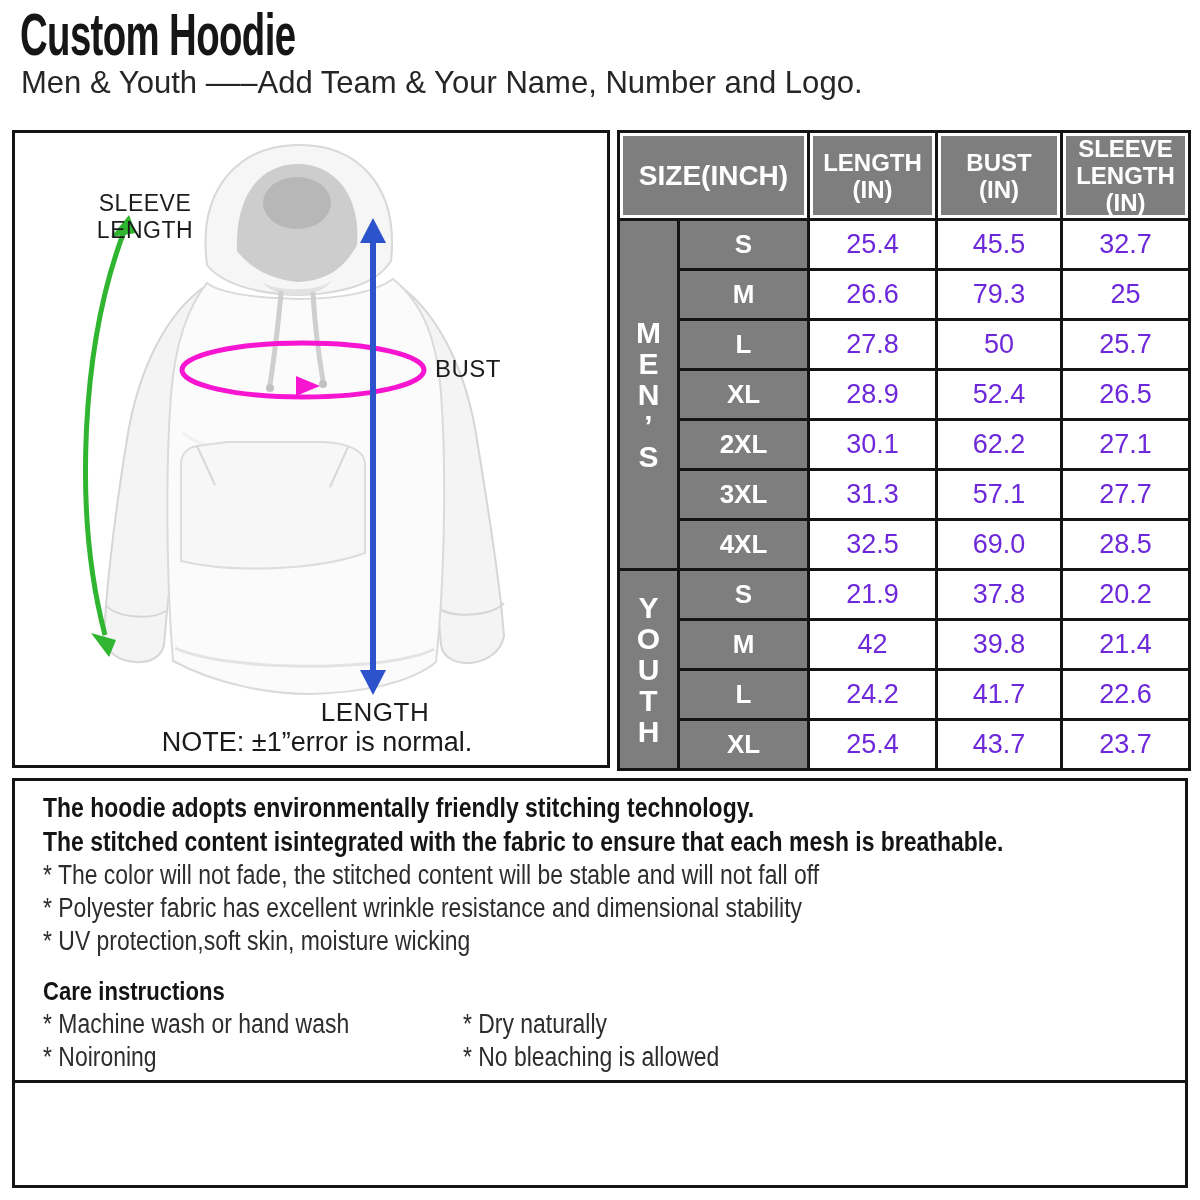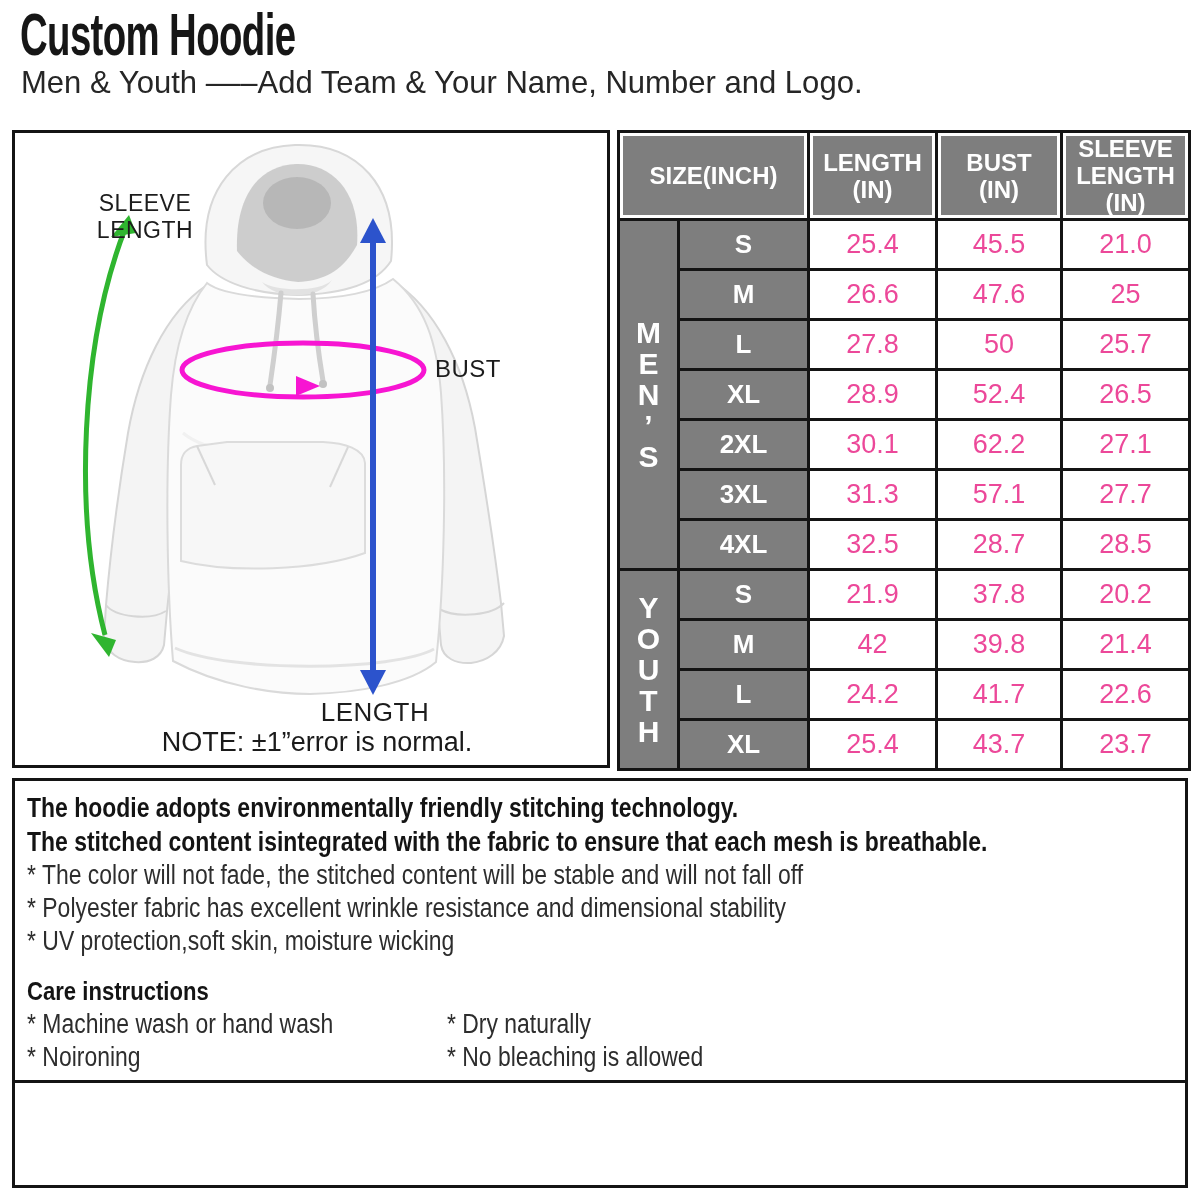--- a/index.html
+++ b/index.html
@@ -18,32 +18,32 @@
   .dlabel{position:absolute;color:#1c1c1c;}
   .lbl-sleeve{left:30px;top:57px;width:200px;text-align:center;font-size:23px;line-height:27px;letter-spacing:.5px;}
   .lbl-bust{left:420px;top:222px;font-size:24px;letter-spacing:.5px;}
   .lbl-length{left:280px;top:564px;width:160px;text-align:center;font-size:26px;letter-spacing:.5px;}
   .lbl-note{left:12px;right:0;top:594px;text-align:center;font-size:27px;color:#1a1a1a;}
 
   
   table.size-table{position:absolute;left:617px;top:130px;width:571px;height:638px;
         border-collapse:collapse;table-layout:fixed;}
   .size-table th,.size-table td{padding:0;text-align:center;vertical-align:middle;}
-  .size-table td.val{border:3px solid #141414;background:#fff;font-size:27px;color:#ec4899;}
+  .size-table td.val{border:3px solid #141414;background:#fff;font-size:27px;color:#6d28d9;}
   .size-table td.size{border:3px solid #141414;background:#7e7e7e;color:#fff;font-size:26px;font-weight:700;}
   .size-table th.grp{border:3px solid #141414;background:#7e7e7e;color:#fff;font-size:30px;font-weight:700;line-height:31px;}
   .size-table th.hd{border:3px solid #141414;box-shadow:inset 0 0 0 3px #fff;background:#7e7e7e;
         color:#fff;font-size:24px;font-weight:700;line-height:27px;}
-  .size-table th.size-hd{font-size:24px;}
+  .size-table th.size-hd{font-size:28px;}
   tr.hdr{height:88px;}
   tr.body-row{height:50px;}
 
   
   .info-box{position:absolute;left:12px;top:778px;width:1170px;height:404px;border:3px solid #141414;}
-  .info-top{height:289px;border-bottom:3px solid #141414;padding:10px 0 0 12px;overflow:hidden;}
+  .info-top{height:289px;border-bottom:3px solid #141414;padding:10px 0 0 28px;overflow:hidden;}
   .cond{transform:scaleX(0.85);transform-origin:0 0;white-space:nowrap;}
   .desc-bold{font-size:27px;font-weight:700;line-height:34px;color:#141414;}
   .desc-line{font-size:27px;font-weight:400;line-height:33px;color:#2d2d2d;}
   .care-title{font-size:26px;font-weight:700;line-height:34px;color:#141414;margin-top:16px;}
   .care-row{display:flex;}
   .care-left{width:494px;}
   .care-item{font-size:27px;font-weight:400;line-height:33px;color:#2d2d2d;}
   .info-note{padding:20px 0 0 20px;overflow:hidden;}
   .note-cond{transform:scaleX(0.88);transform-origin:0 0;white-space:nowrap;
              font-size:28px;font-weight:700;line-height:37px;}
@@ -131,26 +131,26 @@
           <th class="grp" rowspan="7">
             <div>M</div>
             <div>E</div>
             <div>N</div>
             <div>’</div>
             <div>S</div>
           </th>
           <td class="size">S</td>
           <td class="val">25.4</td>
           <td class="val">45.5</td>
-          <td class="val">21.0</td>
+          <td class="val">32.7</td>
         </tr>
         <tr class="body-row">
           <td class="size">M</td>
           <td class="val">26.6</td>
-          <td class="val">47.6</td>
+          <td class="val">79.3</td>
           <td class="val">25</td>
         </tr>
         <tr class="body-row">
           <td class="size">L</td>
           <td class="val">27.8</td>
           <td class="val">50</td>
           <td class="val">25.7</td>
         </tr>
         <tr class="body-row">
           <td class="size">XL</td>
@@ -166,21 +166,21 @@
         </tr>
         <tr class="body-row">
           <td class="size">3XL</td>
           <td class="val">31.3</td>
           <td class="val">57.1</td>
           <td class="val">27.7</td>
         </tr>
         <tr class="body-row">
           <td class="size">4XL</td>
           <td class="val">32.5</td>
-          <td class="val">28.7</td>
+          <td class="val">69.0</td>
           <td class="val">28.5</td>
         </tr>
         <tr class="body-row">
           <th class="grp" rowspan="4">
             <div>Y</div>
             <div>O</div>
             <div>U</div>
             <div>T</div>
             <div>H</div>
           </th>

